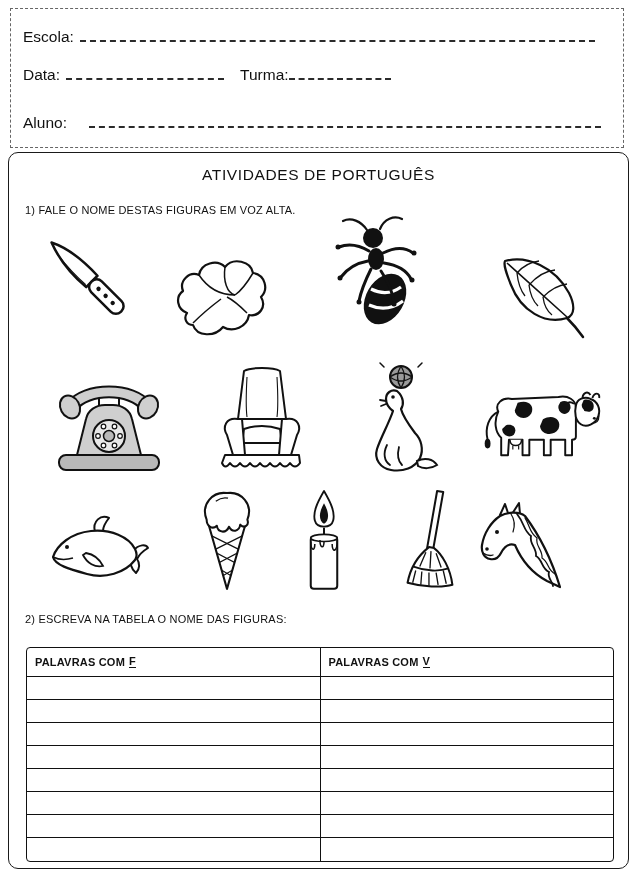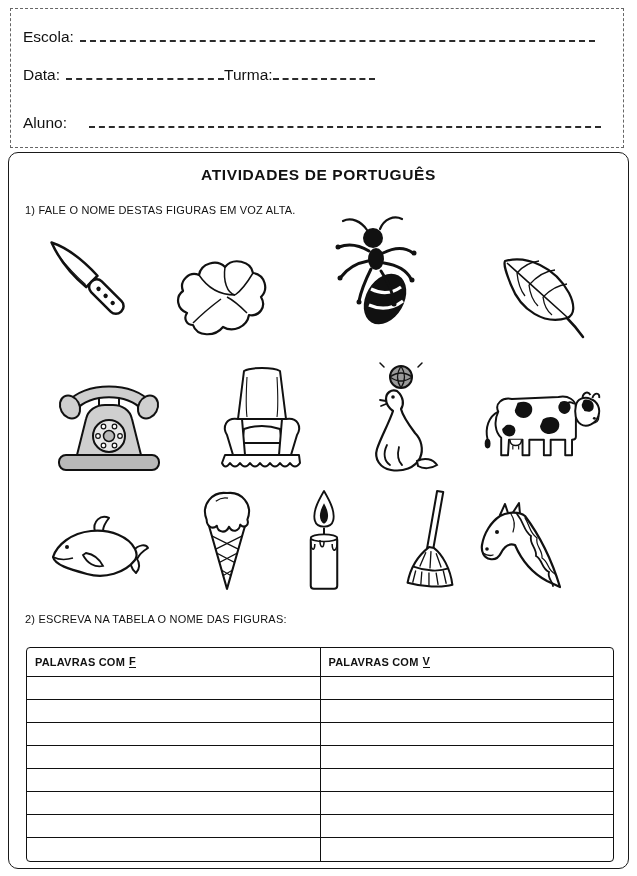--- a/index.html
+++ b/index.html
@@ -5,21 +5,21 @@
   html,body{margin:0;padding:0;background:#fff}
   .page{position:relative;width:637px;height:876px;background:#fff;font-family:"Liberation Sans",sans-serif;color:#111;overflow:hidden}
 
   .header-box{position:absolute;left:10px;top:8px;width:612px;height:138px;border:1.5px dashed #666;background:#fff}
   .field-line{position:absolute;display:flex;align-items:flex-end}
   .field-label{font-size:15.5px;line-height:20px;white-space:nowrap}
   .dash{height:0;border-bottom:2px dashed #2b2b2b;margin:0 0 5px 6px}
   .grow{flex:1}
 
   .main-box{position:absolute;left:8px;top:152px;width:619px;height:715px;border:1.6px solid #1a1a1a;border-radius:10px;background:#fff}
-  .title{position:absolute;left:0;right:0;top:13px;text-align:center;font-size:15.5px;font-weight:700;letter-spacing:.6px}
+  .title{position:absolute;left:0;right:0;top:13px;text-align:center;font-size:15.5px;font-weight:400;letter-spacing:.6px}
   .question{position:absolute;font-size:11px;font-weight:400;letter-spacing:.2px}
   .q1{left:16px;top:51px}
   .q2{left:16px;top:460px}
 
   .fig{position:absolute}
   .fig svg{width:100%;height:100%;display:block;overflow:visible}
 
   .words-table{position:absolute;left:17px;top:494px;width:586px;height:213px;border:1.7px solid #111;border-radius:4px;display:flex;flex-direction:column;background:#fff;overflow:hidden}
   .t-head{flex:0 0 29px;display:flex}
   .t-hcell{flex:1;display:flex;align-items:center;padding-left:8px;font-size:11px;font-weight:700;letter-spacing:.2px;border-right:1.5px solid #111;border-bottom:1.4px solid #111}
@@ -37,21 +37,21 @@
 <div class="page">
 
   <div class="header-box">
     <div class="field-line" style="left:12px;top:18px;width:572px;align-items:flex-end;">
       <span class="field-label">Escola:</span>
       <span class="dash grow"></span>
     </div>
     <div class="field-line" style="left:12px;top:56px;width:572px;">
       <span class="field-label">Data:</span>
       <span class="dash" style="width:158px"></span>
-      <span class="field-label" style="">Turma:</span>
+      <span class="field-label" style="margin-left:16px">Turma:</span>
       <span class="dash" style="width:102px;margin-left:0"></span>
     </div>
     <div class="field-line" style="left:12px;top:104px;width:578px;gap:16px;">
       <span class="field-label">Aluno:</span>
       <span class="dash grow"></span>
     </div>
   </div>
 
   <div class="main-box">
     <div class="title">ATIVIDADES DE PORTUGUÊS</div>

